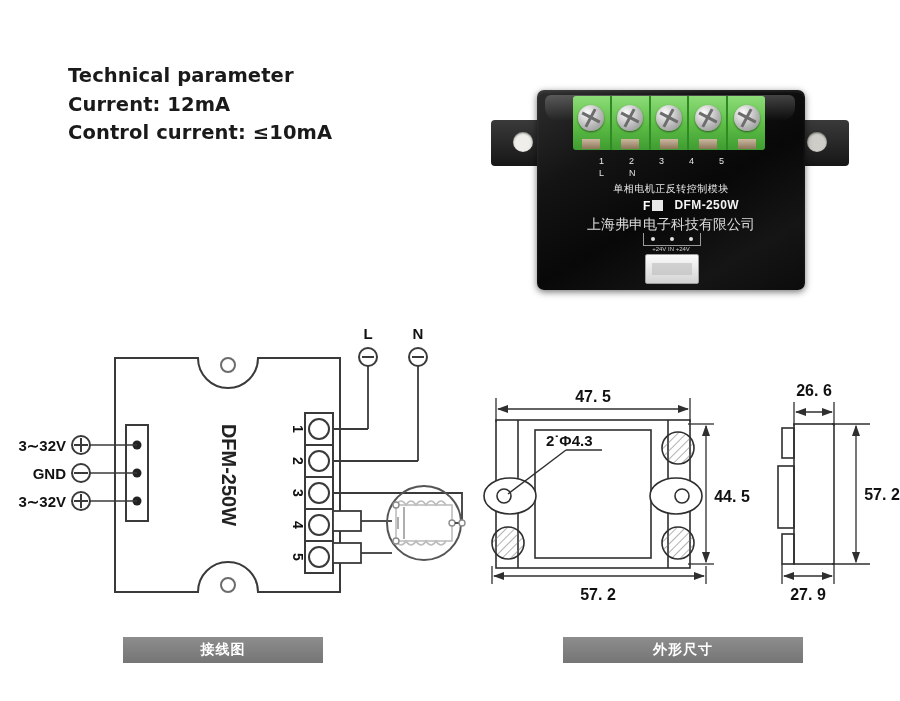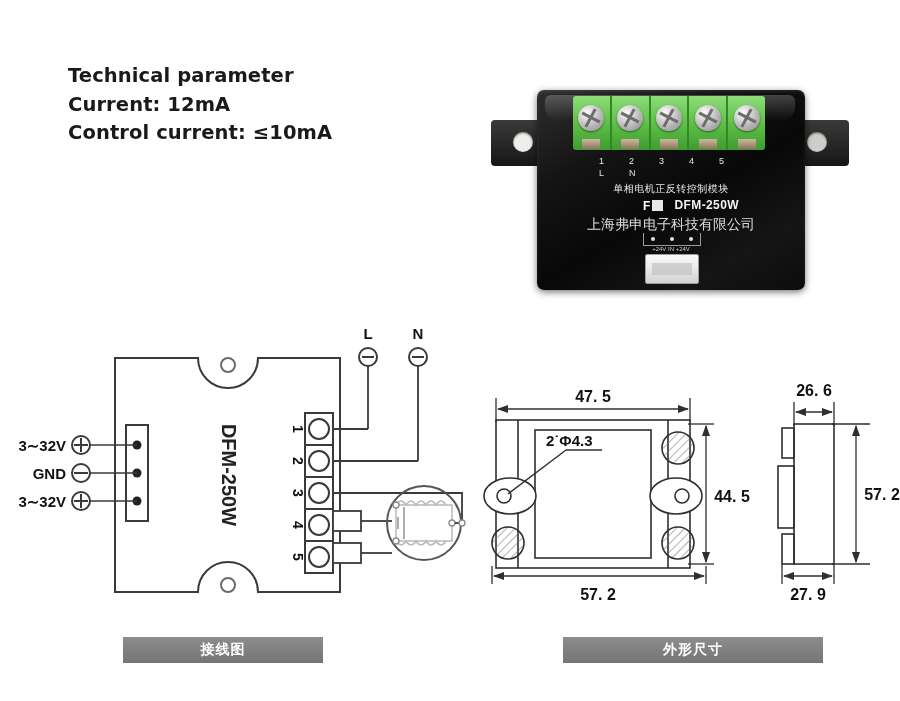--- a/index.html
+++ b/index.html
@@ -95,21 +95,21 @@
   #dimension-drawing{left:478px;top:378px;width:422px;height:232px;}
 
   
   .caption-bar{
     height:26px;background:linear-gradient(180deg,#8d8d8d,#757575);
     display:flex;align-items:center;justify-content:center;
     color:#ffffff;font-size:14px;font-family:"DejaVu Sans",sans-serif;font-weight:700;
     letter-spacing:1px;box-shadow:0 0 0 3px #ffffff;
   }
   #caption-wiring{left:123px;top:637px;width:200px;}
-  #caption-dimension{left:563px;top:637px;width:260px;}
+  #caption-dimension{left:563px;top:637px;width:240px;}
 </style>
 </head>
 <body>
 
 <div class="abs" id="spec-list">
   <div class="spec-line">Technical parameter</div>
   <div class="spec-line">Current: 12mA</div>
   <div class="spec-line">Control current: ≤10mA</div>
 </div>
 

